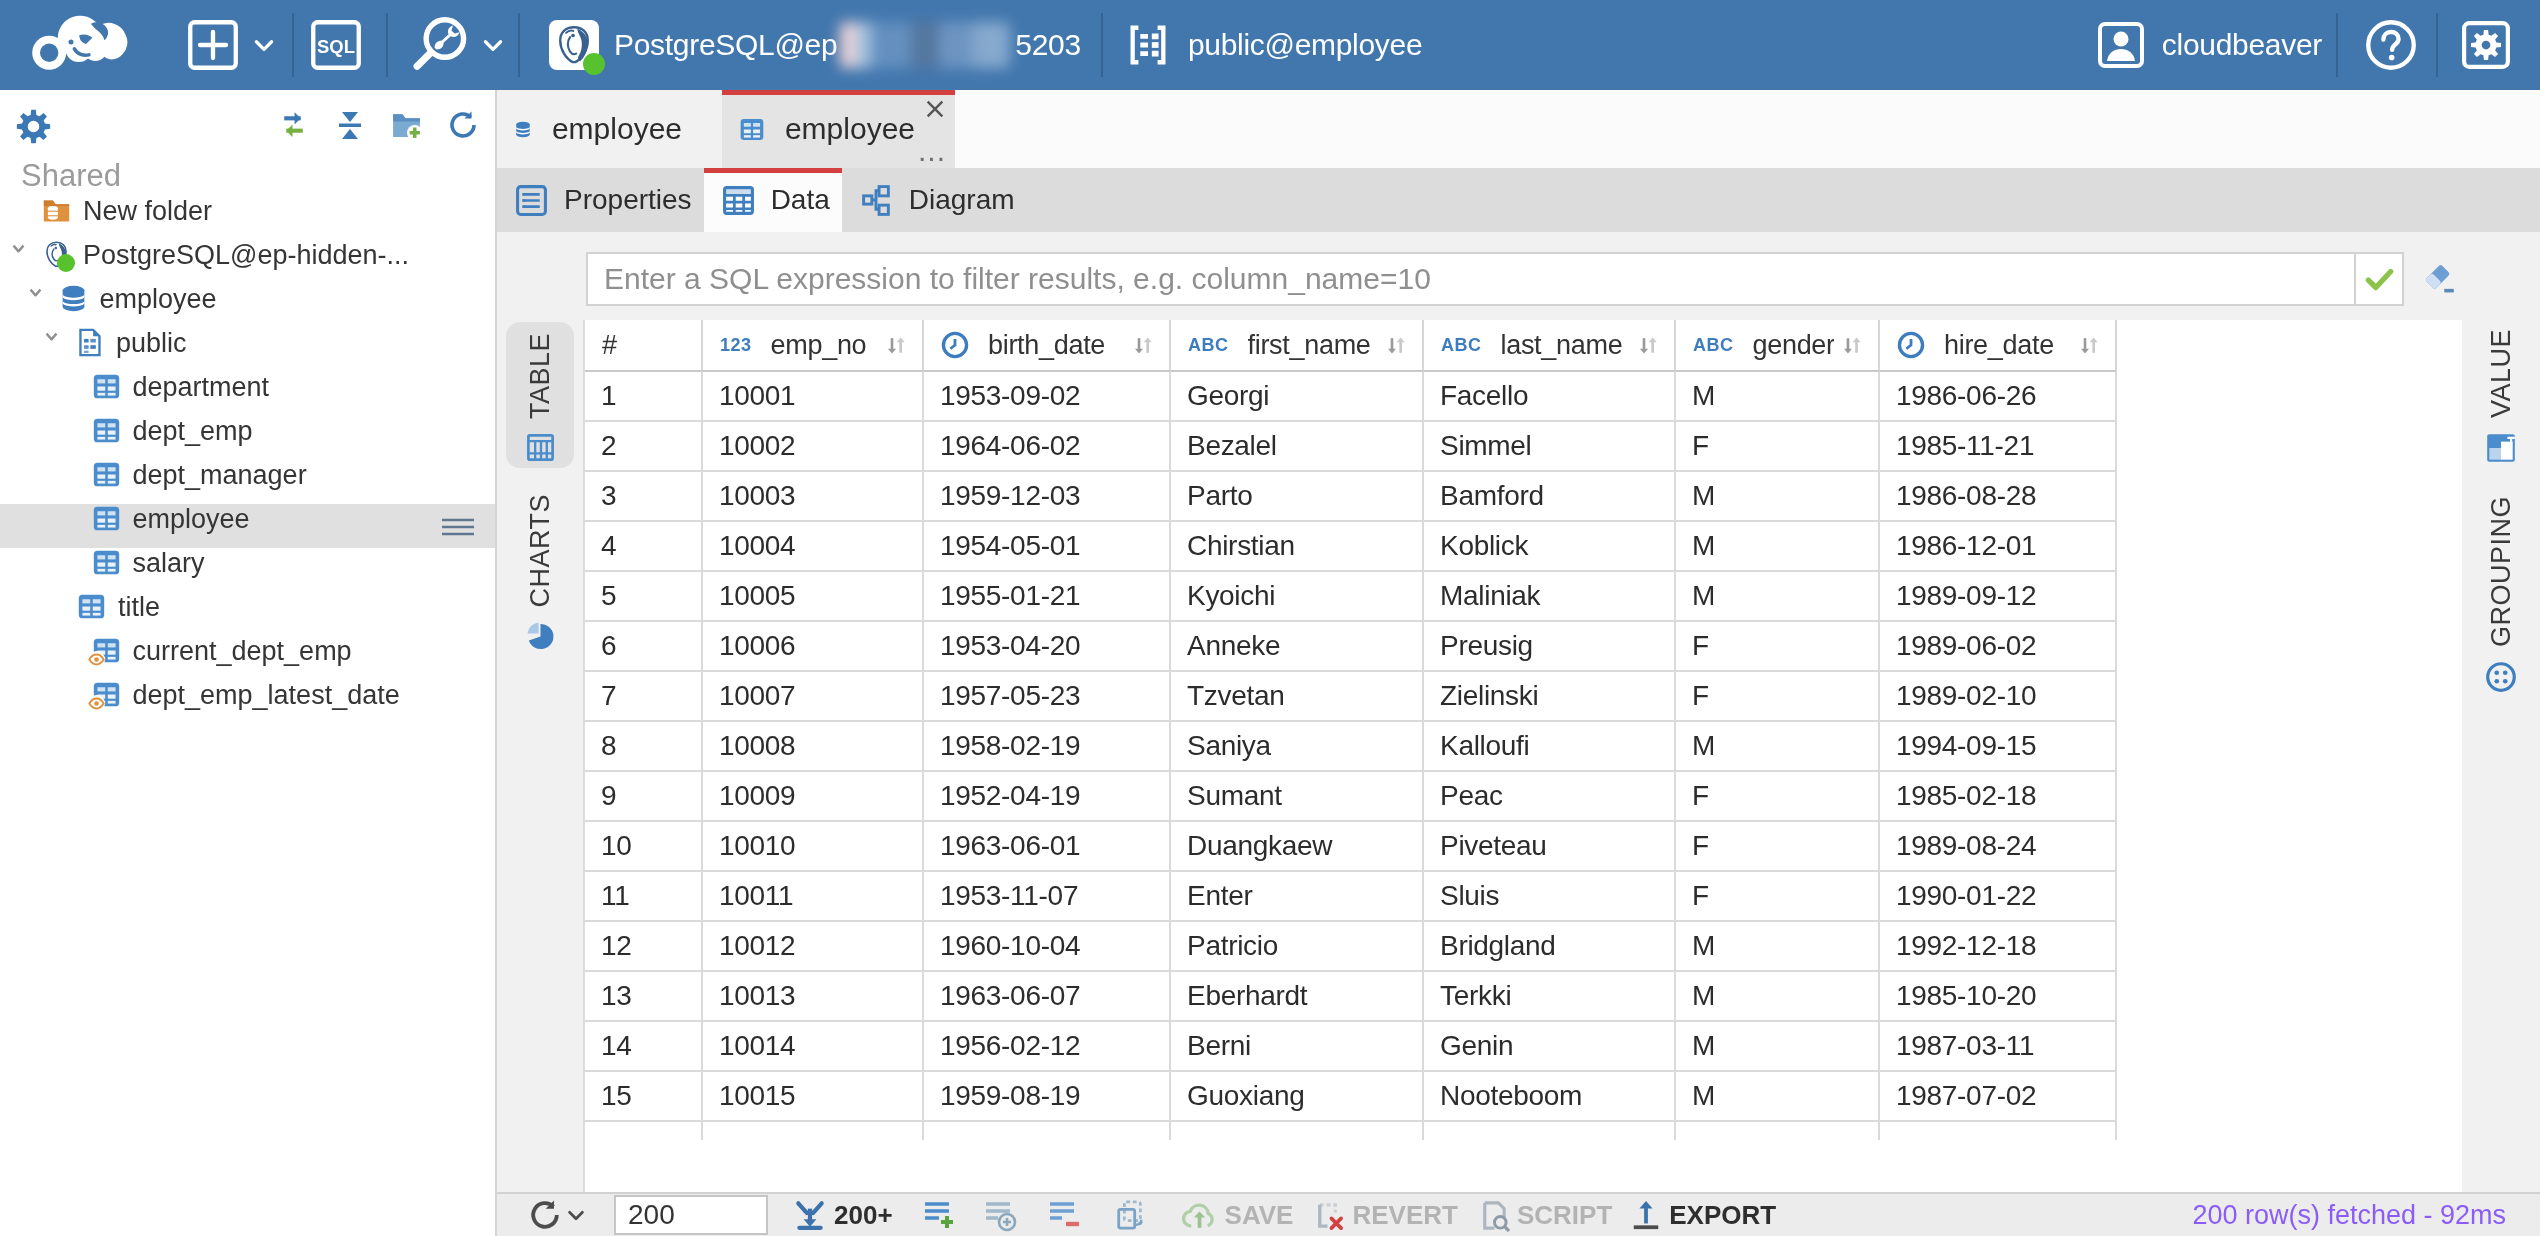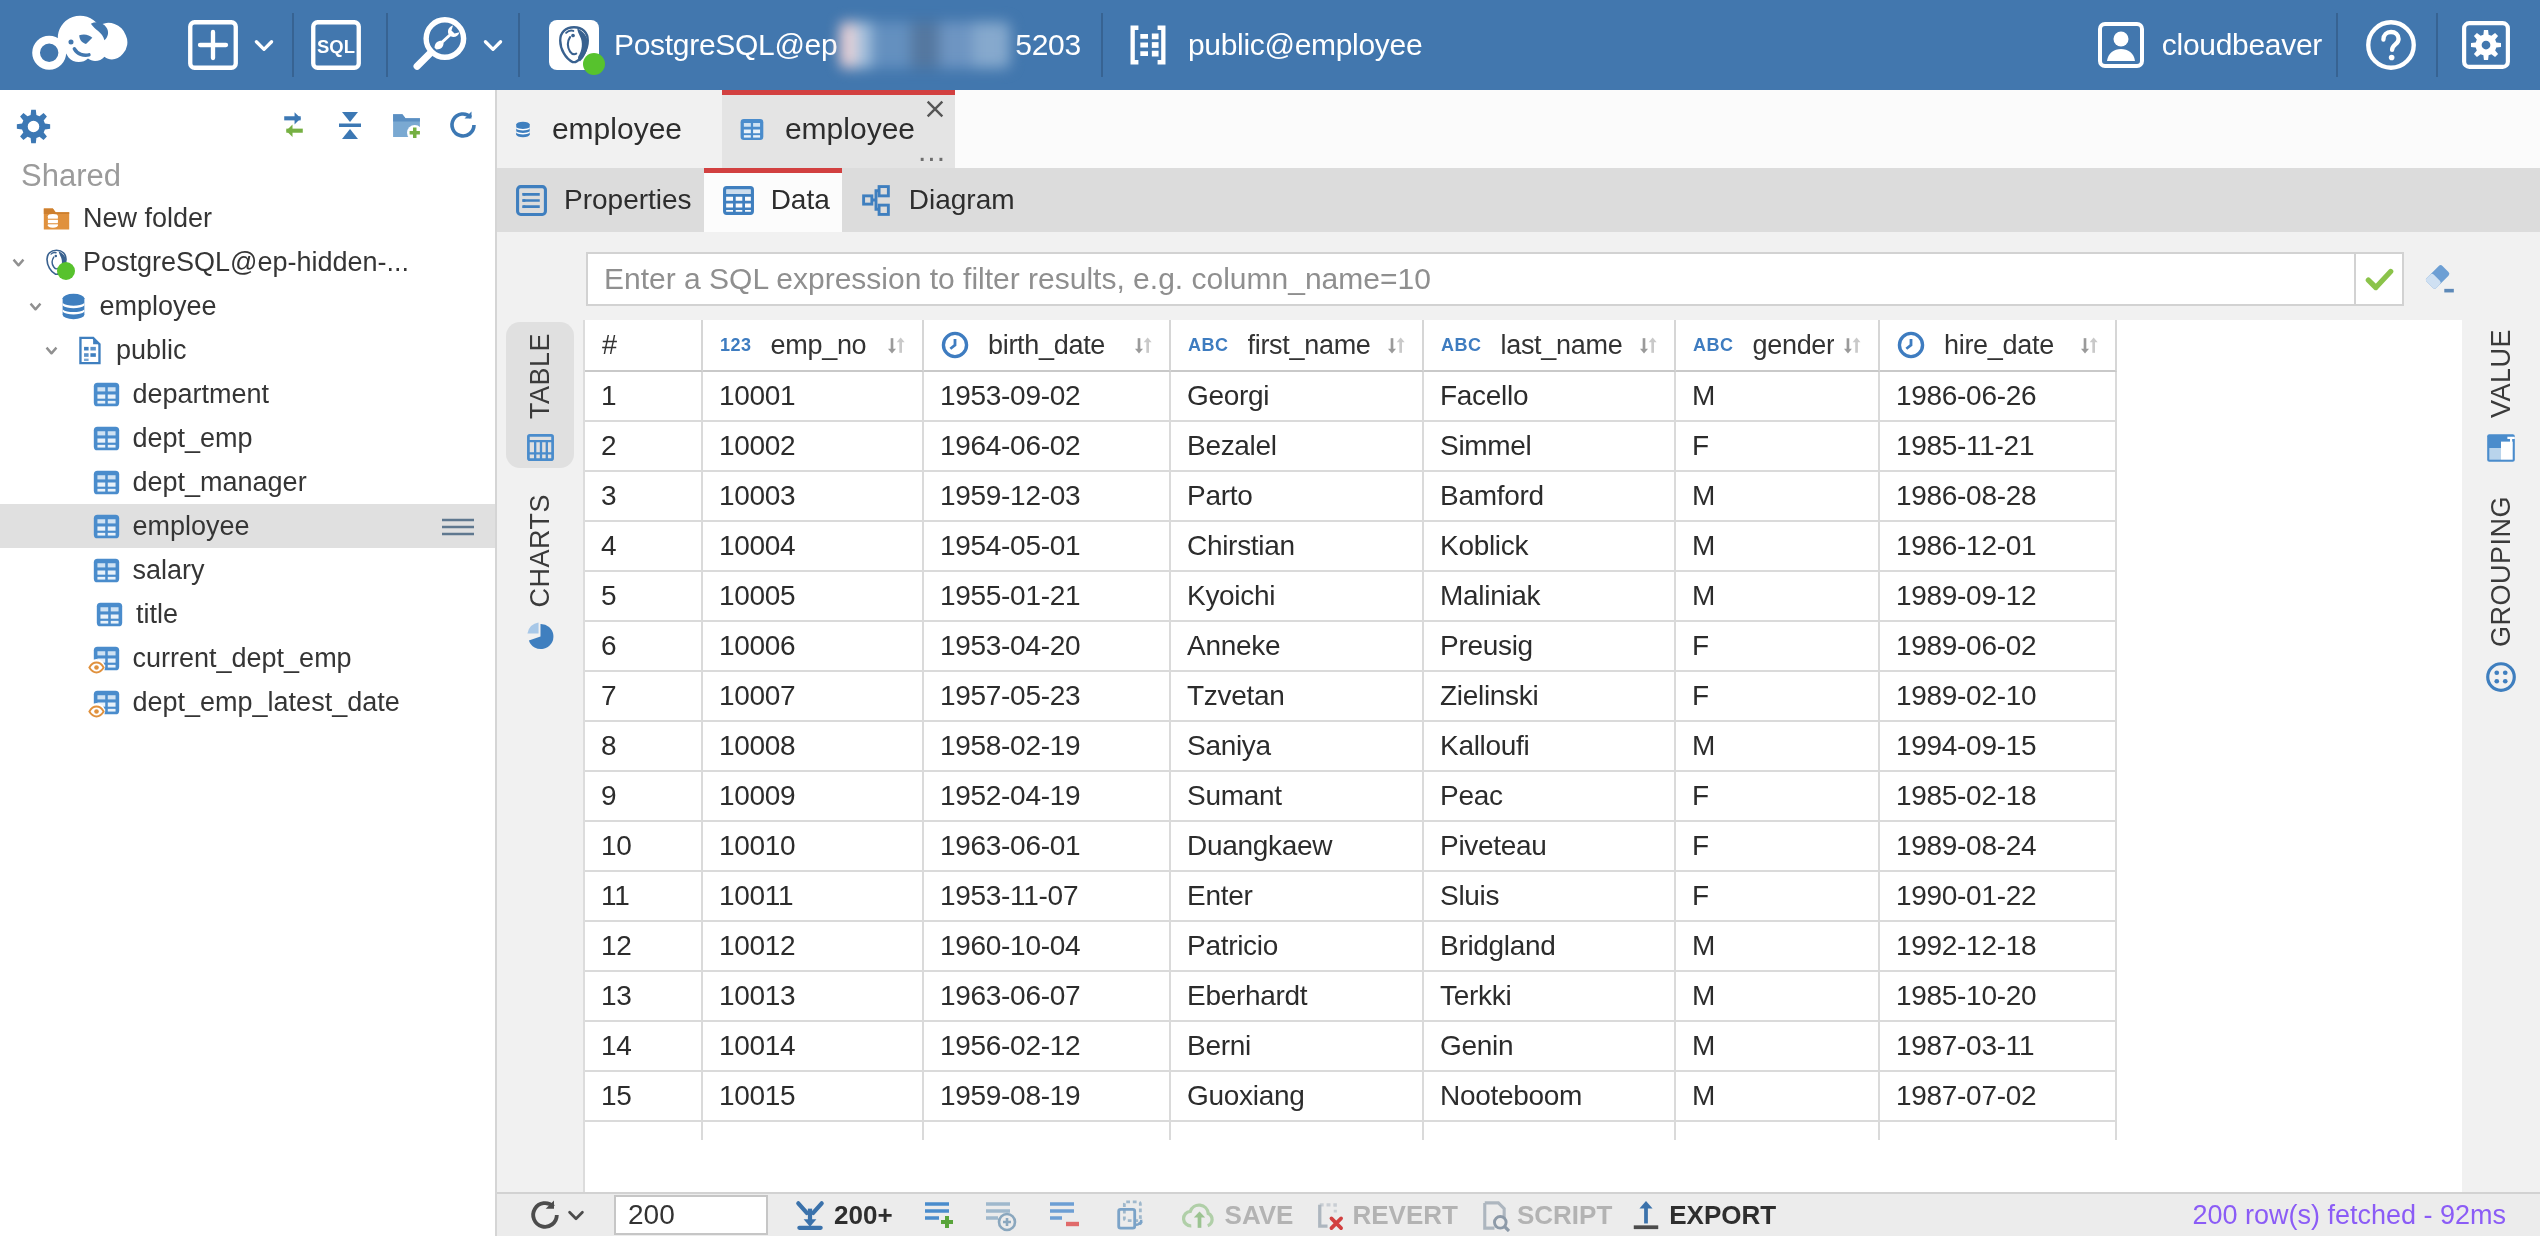--- a/index.html
+++ b/index.html
@@ -25,21 +25,21 @@
 
   
   .app { display:flex; height:1146px; }
 
   
   .sidebar { width:497px; background:#fff; border-right:2px solid #d5d5d5; flex:none; display:flex; flex-direction:column; }
   .side-toolbar { height:56px; padding:18px 16px 0 15px; display:flex; align-items:flex-start; }
   .side-toolbar .right { margin-left:auto; display:flex; align-items:center; gap:24px; }
   .shared-label { margin:12px 0 0 21px; font-size:31px; color:#9b9b9b; }
   .tree { margin-top:2px; }
-  .tree-row { height:44px; display:flex; align-items:center; font-size:27px; color:#353535; position:relative; cursor:default; }
+  .tree-row { height:44px; display:flex; align-items:flex-start; font-size:27px; color:#353535; position:relative; cursor:default; }
   .tree-row.selected { background:#e0e0e0; }
   .tree-chev { width:17px; height:17px; margin-right:15px; flex:none; }
   .tree-ico { width:29px; height:29px; margin-right:12px; flex:none; position:relative; }
   .grabber { position:absolute; right:20px; top:11px; }
 
   
   .page-tabs { height:78px; background:#fbfbfb; display:flex; }
   .ptab { display:flex; align-items:center; padding:0 40px 0 17px; position:relative; flex:none; }
   .ptab .tab-ico { margin-right:20px; }
   .ptab-label { font-size:30px; color:#2d2d2d; }
@@ -531,21 +531,21 @@
             <use href="#i-grabber"></use>
           </svg>
         </div>
         <div class="tree-row" style="padding-left: 59.5px;">
           <span class="tree-chev"></span>
           <span class="tree-ico"><svg width="29" height="29">
               <use href="#i-table"></use>
             </svg></span>
           <span class="tree-label">salary</span>
         </div>
-        <div class="tree-row" style="padding-left: 63px;">
+        <div class="tree-row" style="padding-left: 45px;">
           <span class="tree-chev"></span>
           <span class="tree-ico"><svg width="29" height="29">
               <use href="#i-table"></use>
             </svg></span>
           <span class="tree-label">title</span>
         </div>
         <div class="tree-row" style="padding-left: 59.5px;">
           <span class="tree-chev"></span>
           <span class="tree-ico"><svg width="29" height="29">
               <use href="#i-table"></use>

